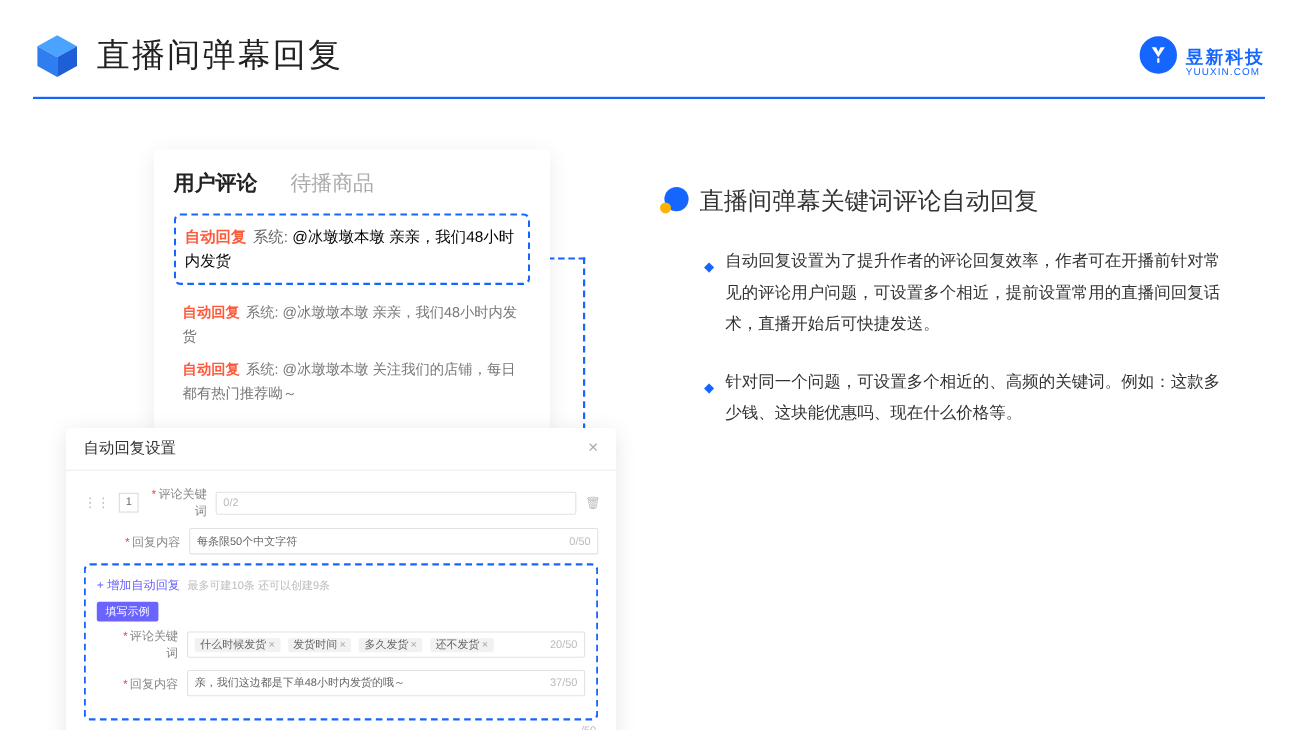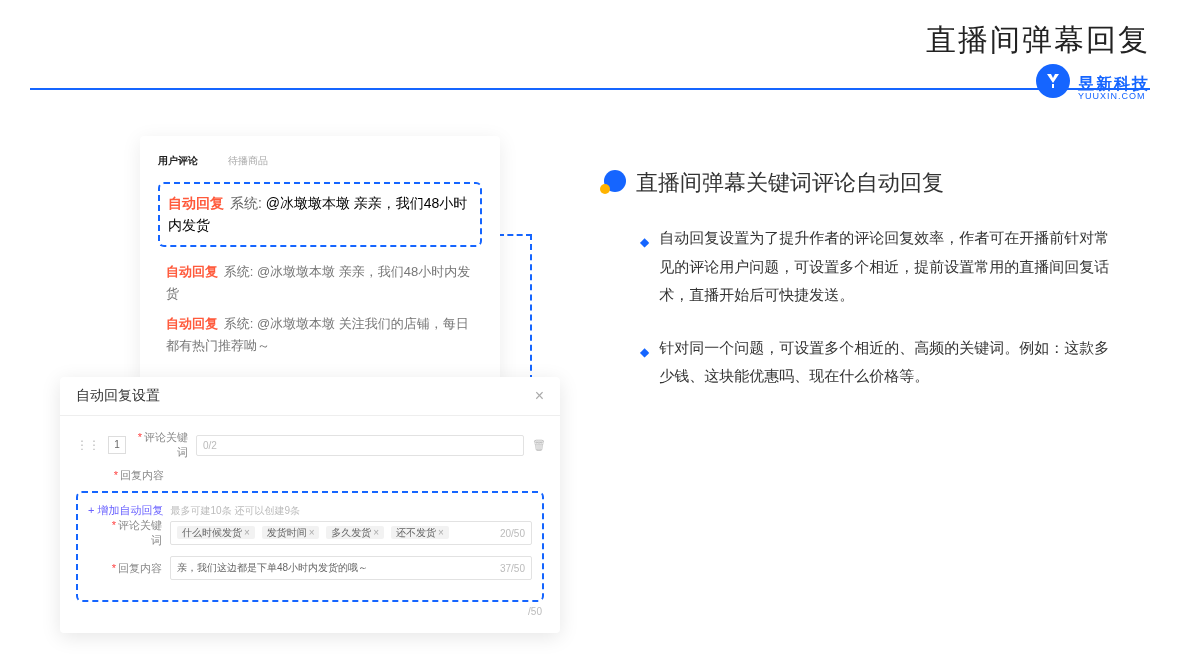--- a/index.html
+++ b/index.html
@@ -1,31 +1,31 @@
 <!DOCTYPE html>
 <html><head>
 <meta charset="utf-8">
 <style>
   * { box-sizing: border-box; margin: 0; padding: 0; }
   body { width: 1180px; height: 664px; font-family: "Microsoft YaHei", Arial, sans-serif; background: #fff; position: relative; }
-  .header { position: absolute; top: 20px; left: 30px; right: 30px; height: 60px; display: flex; align-items: flex-end; flex-direction: column; }
+  .header { position: absolute; top: 20px; left: 30px; right: 30px; height: 60px; display: flex; align-items: center; }
   .cube-icon { width: 44px; height: 44px; margin-right: 14px; }
   .page-title { font-size: 30px; color: #222; font-weight: 500; letter-spacing: 2px; }
   .logo-wrap { margin-left: auto; display: flex; align-items: center; }
   .logo-circle { width: 34px; height: 34px; background: #1565ff; border-radius: 50%; position: relative; margin-right: 8px; }
   .logo-circle svg { position: absolute; left: 7px; top: 7px; }
   .logo-text { display: flex; flex-direction: column; line-height: 1; margin-top: 15px; }
   .logo-text .cn { font-size: 16px; color: #1565ff; font-weight: 600; letter-spacing: 2px; }
   .logo-text .en { font-size: 9px; color: #1565ff; letter-spacing: 1px; }
   .hr-line { position: absolute; left: 30px; right: 30px; top: 88px; height: 2px; background: #1565ff; }
 
   .left-stack { position: absolute; left: 60px; top: 136px; width: 500px; }
 
   .comment-card { width: 360px; background: #fff; box-shadow: 0 4px 20px rgba(0,0,0,0.08); border-radius: 4px; padding: 18px 18px 22px 18px; margin-left: 80px; position: relative; z-index: 1; }
-  .tabs { display: flex; gap: 30px; font-size: 10px; margin-bottom: 14px; }
+  .tabs { display: flex; gap: 30px; font-size: 19px; margin-bottom: 14px; }
   .tab-active { color: #222; font-weight: 600; }
   .tab-inactive { color: #aaa; }
   .highlight-line { border: 2px dashed #1565ff; border-radius: 6px; padding: 8px 8px; font-size: 14px; line-height: 1.6; margin-bottom: 10px; }
   .auto-tag { color: #ff5a3c; font-weight: 600; margin-right: 2px; margin-top: 37px; }
   .sys-tag { color: #666; }
   .comment-line { font-size: 13px; color: #777; line-height: 1.7; padding: 4px 8px; }
   .comment-line .auto-tag { font-size: 13px; }
 
   .settings-card { width: 500px; background: #fff; box-shadow: 0 4px 20px rgba(0,0,0,0.1); border-radius: 4px; padding: 0; margin-top: -6px; position: relative; z-index: 2; }
   .sc-header { display: flex; justify-content: space-between; align-items: center; padding: 10px 16px; border-bottom: 1px solid #eee; font-size: 14px; color: #333; gap: 35px; }
@@ -121,25 +121,30 @@
         <span class="grip">⋮⋮</span>
         <span class="rank-box">1</span>
         <span class="fld-label"><span class="red-star">*</span><span>评论关键词</span></span>
         <div class="inp">
             <span class="ct">0/2</span>
         </div>
         <span class="trash">🗑</span>
       </div>
       <div class="form-row" style="padding-left:34px;">
         <span class="fld-label"><span class="red-star">*</span><span>回复内容</span></span>
+        <div class="inp inp2">
+          <span>每条限50个中文字符</span>
+            <span class="ct">0/50</span>
+        </div>
       </div>
 
       <div class="dashed-box2">
         <span class="add-link">+ 增加自动回复</span>
         <span class="add-help">最多可建10条 还可以创建9条</span>
+        <div><span class="ex-badge">填写示例</span></div>
         <div class="form-row" style="padding-left:20px;">
           <span class="fld-label"><span class="red-star">*</span><span>评论关键词</span></span>
           <div class="inp inp2" style="flex-wrap:wrap;">
             <span>
               <span class="tag-chip"><span>什么时候发货</span><span class="x">×</span></span>
               <span class="tag-chip"><span>发货时间</span><span class="x">×</span></span>
               <span class="tag-chip"><span>多久发货</span><span class="x">×</span></span>
               <span class="tag-chip"><span>还不发货</span><span class="x">×</span></span>
             </span>
             <span class="ct">20/50</span>

